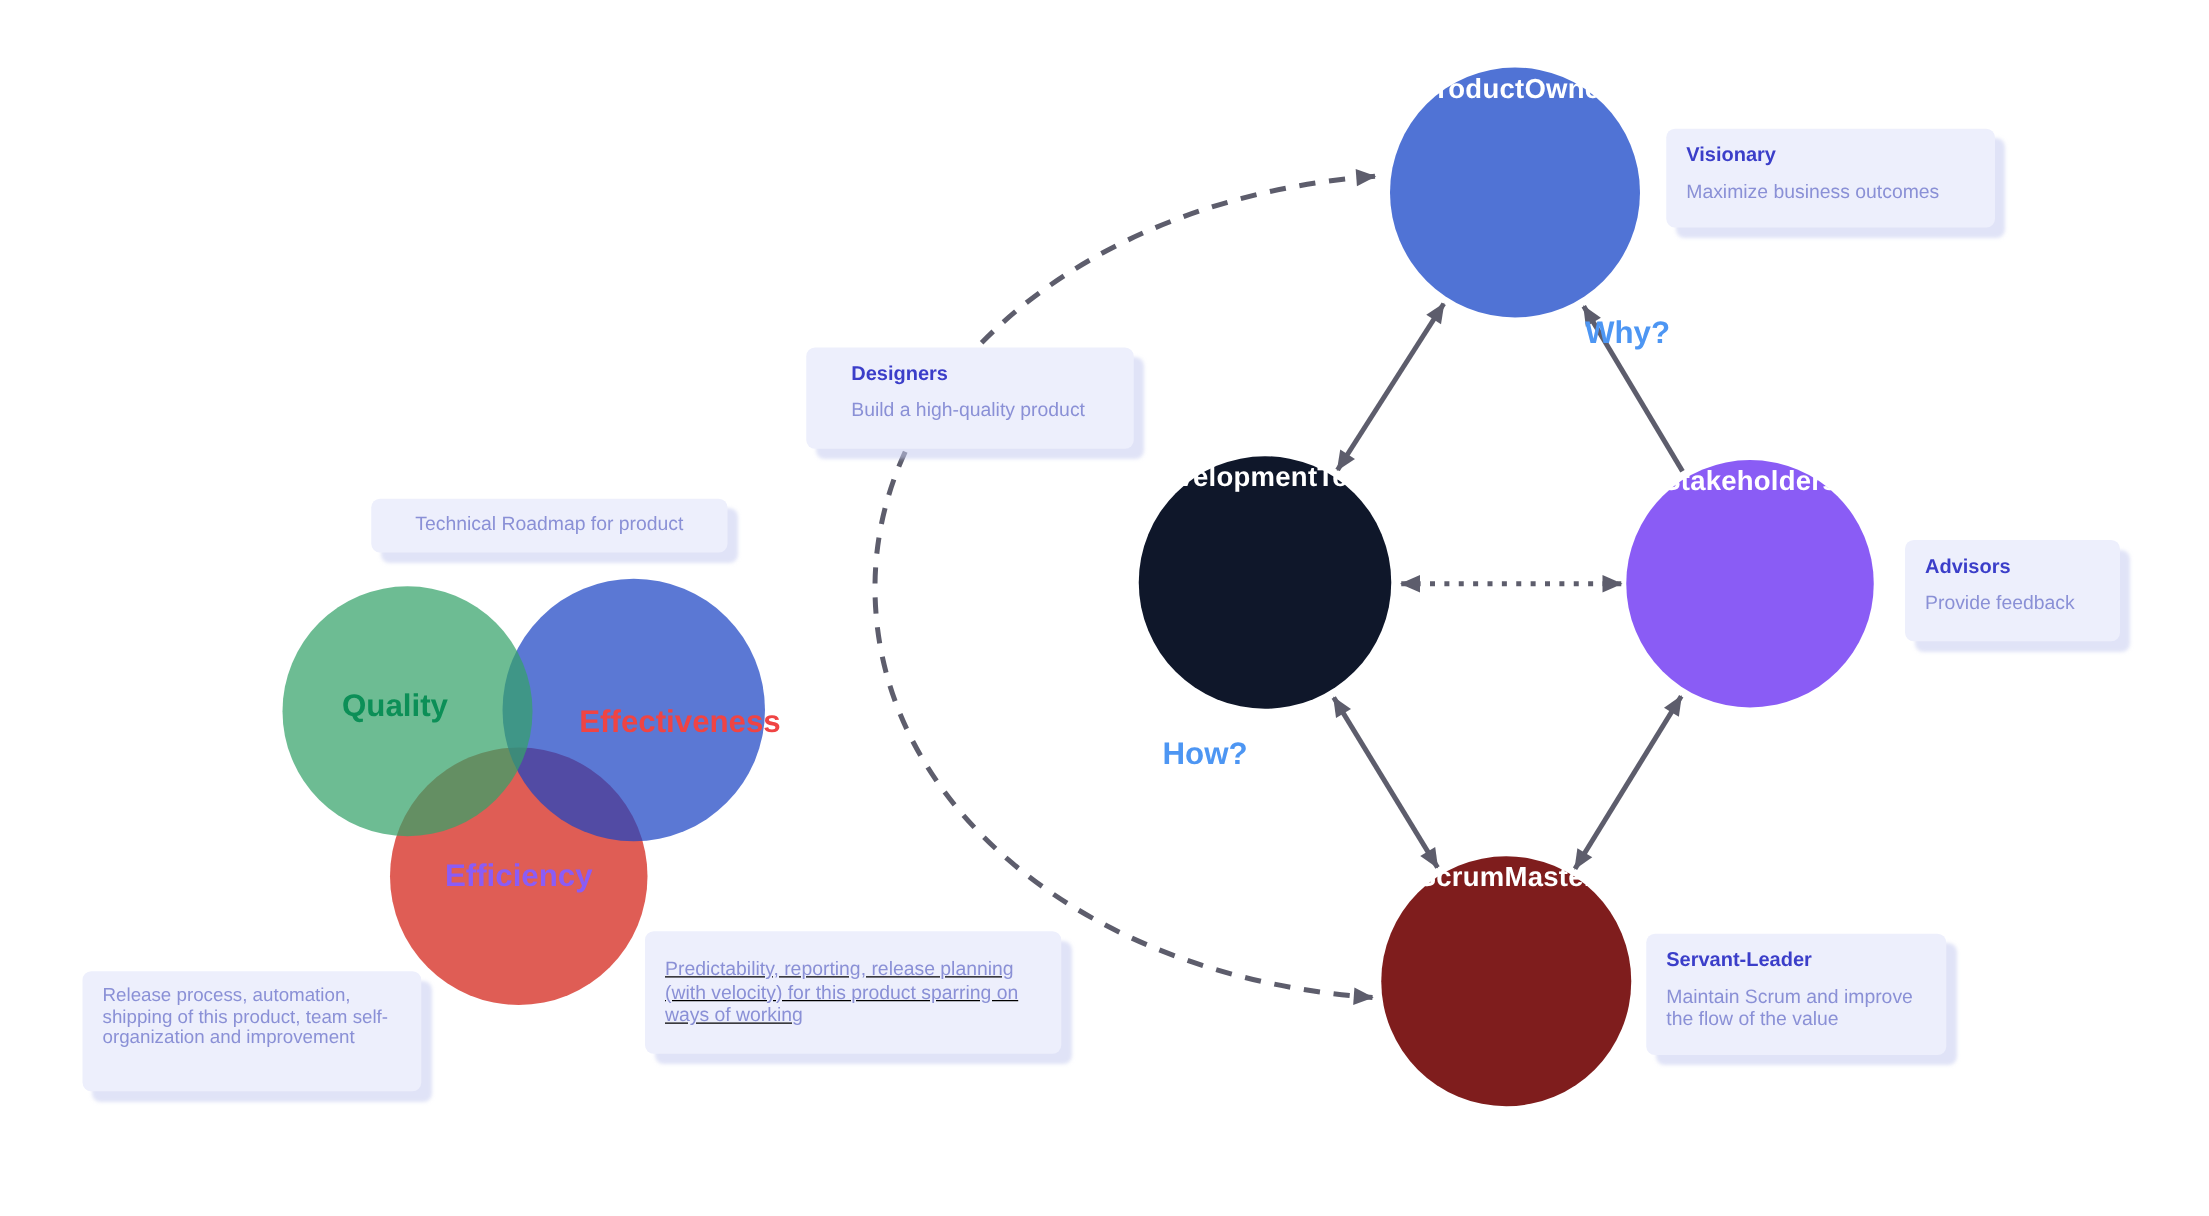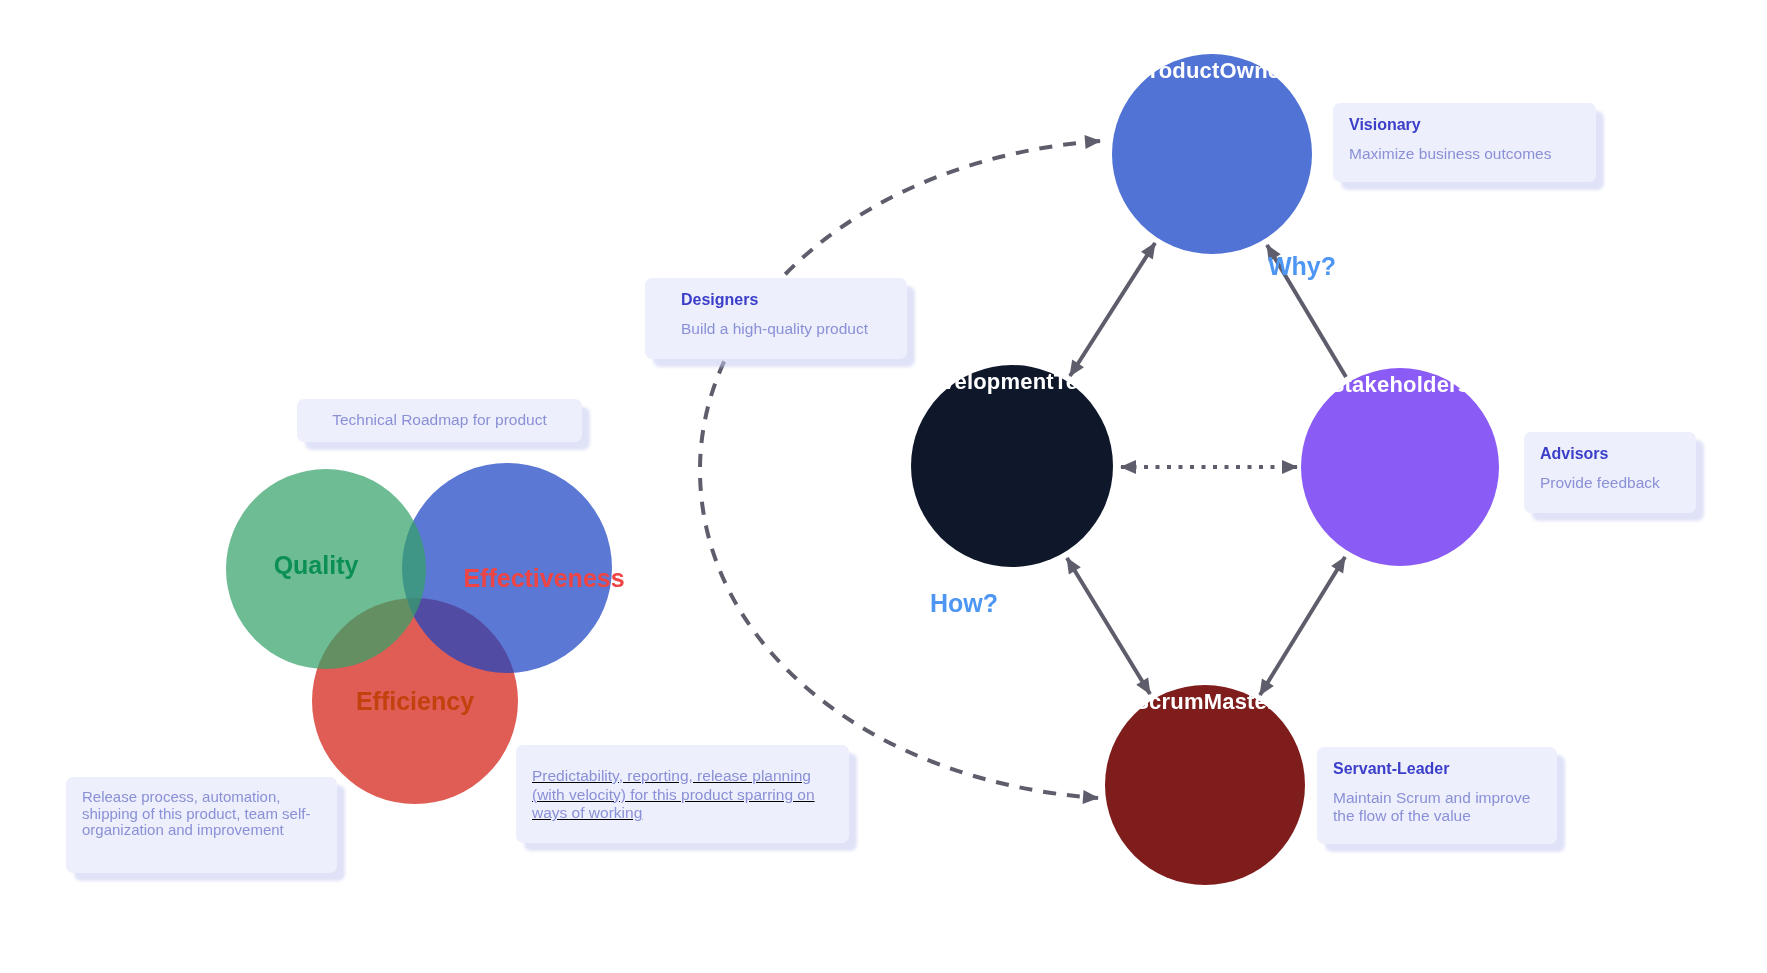--- a/index.html
+++ b/index.html
@@ -93,21 +93,21 @@
     <line class="arrow dotted" x1="1121" y1="467" x2="1297" y2="467" marker-start="url(#ah)" marker-end="url(#ah)"></line>
     <path class="arrow dashed" d="M 1100 141 C 870 158, 700 300, 700 470 C 700 645, 870 782, 1098 798" marker-start="url(#ah)" marker-end="url(#ah)"></path>
   </svg>
 
   <div class="venn-circle" style="left: 312px; top: 598px; width: 206px; height: 206px; background: rgba(211, 30, 20, 0.72);"></div>
   <div class="venn-circle" style="left: 402px; top: 463px; width: 210px; height: 210px; background: rgba(28, 68, 196, 0.72);"></div>
   <div class="venn-circle" style="left: 226px; top: 469px; width: 200px; height: 200px; background: rgba(52, 162, 105, 0.72);"></div>
 
   <div class="venn-label" style="left: 316px; top: 565px; color: rgb(12, 143, 87);">Quality</div>
   <div class="venn-label" style="left: 516px; top: 578px; color: #ef4444; margin-left: 28px;">Effectiveness</div>
-  <div class="venn-label" style="left: 415px; top: 701px; color: #c2410c;">Efficiency</div>
+  <div class="venn-label" style="left: 415px; top: 701px; color: #8b5cf6;">Efficiency</div>
 
   <div class="node" style="left: 1112px; top: 54px; width: 200px; height: 200px; background: rgb(80, 115, 213);">
     <span>Product</span>
     <span>Owner</span>
   </div>
   <div class="node" style="left: 911px; top: 365px; width: 202px; height: 202px; background: #0f172a;">
     <span>Development</span>
     <span>Team</span>
   </div>
   <div class="node" style="left: 1301px; top: 368px; width: 198px; height: 198px; background: rgb(138, 92, 245);">

